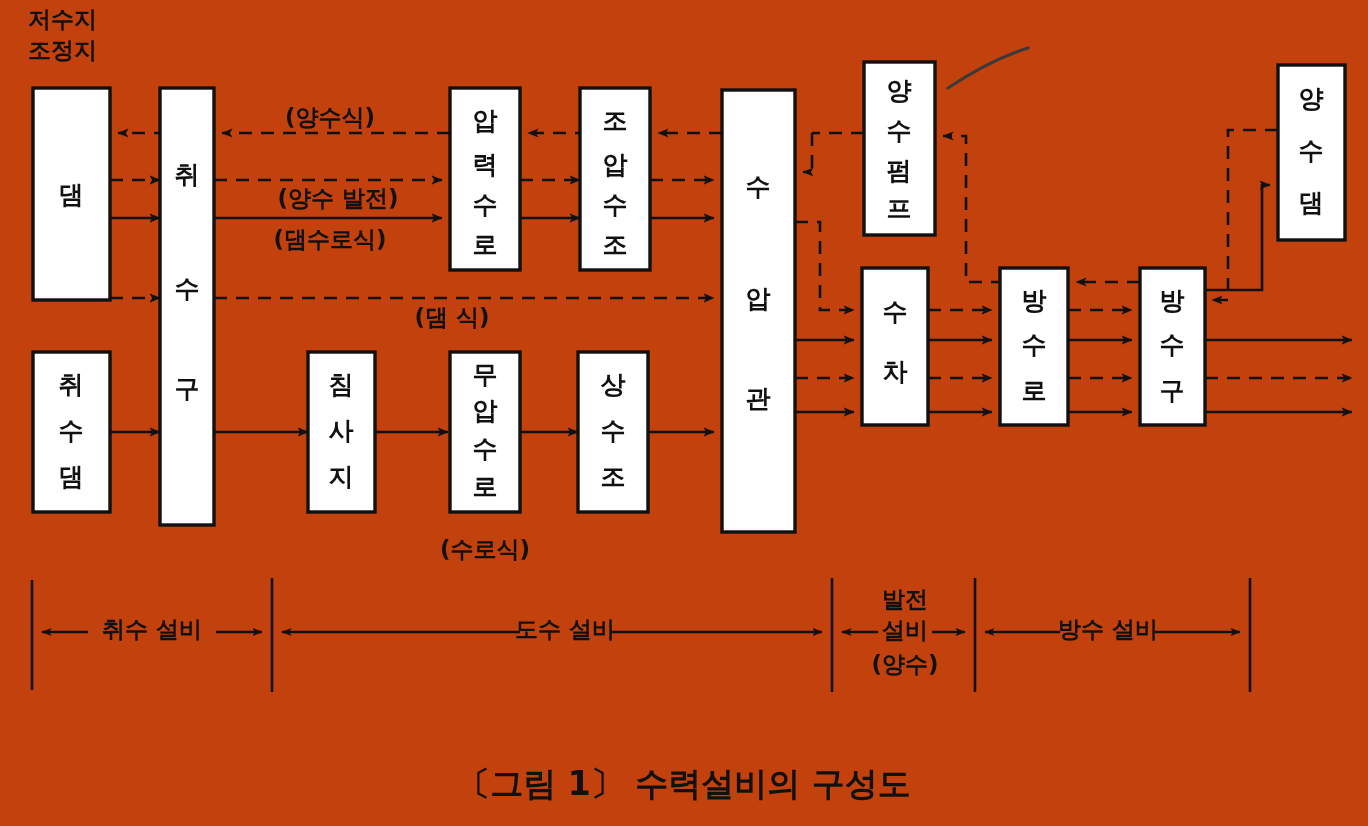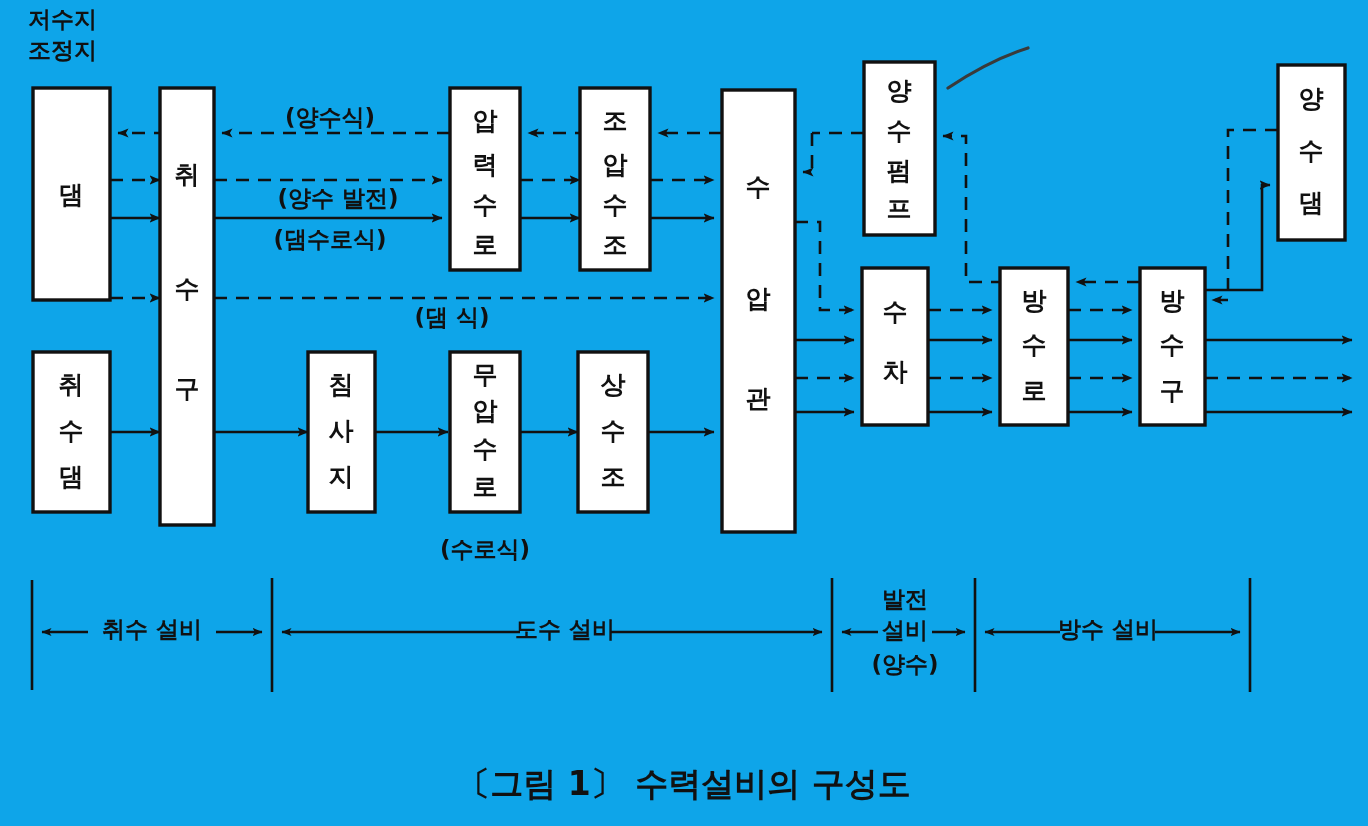--- a/index.html
+++ b/index.html
@@ -2,21 +2,21 @@
 <html><head>
 <meta charset="utf-8">
 <style>
   html,body{margin:0;padding:0;background:#ffffff;}
   body{
     width:1368px;height:826px;
     font-family:"DejaVu Sans","Liberation Sans",sans-serif;
     color:#111;
     overflow:hidden;
   }
-  #stage{position:relative;width:1368px;height:826px;background:#0ea5e9;}
+  #stage{position:relative;width:1368px;height:826px;background:#c2410c;}
   svg#diagram{position:absolute;left:0;top:0;width:1368px;height:826px;}
 
   .boxrect{fill:#ffffff;stroke:#111111;stroke-width:3.4;}
   .solidline{stroke:#111111;stroke-width:2.6;fill:none;}
   .dashline{stroke:#111111;stroke-width:2.6;fill:none;stroke-dasharray:13 9;}
   .tickline{stroke:#111111;stroke-width:2.6;fill:none;}
   .curve{stroke:#3a3a3a;stroke-width:3.2;fill:none;stroke-linecap:round;}
   .arrowhead{fill:#111111;}
 
   .boxlabel{

